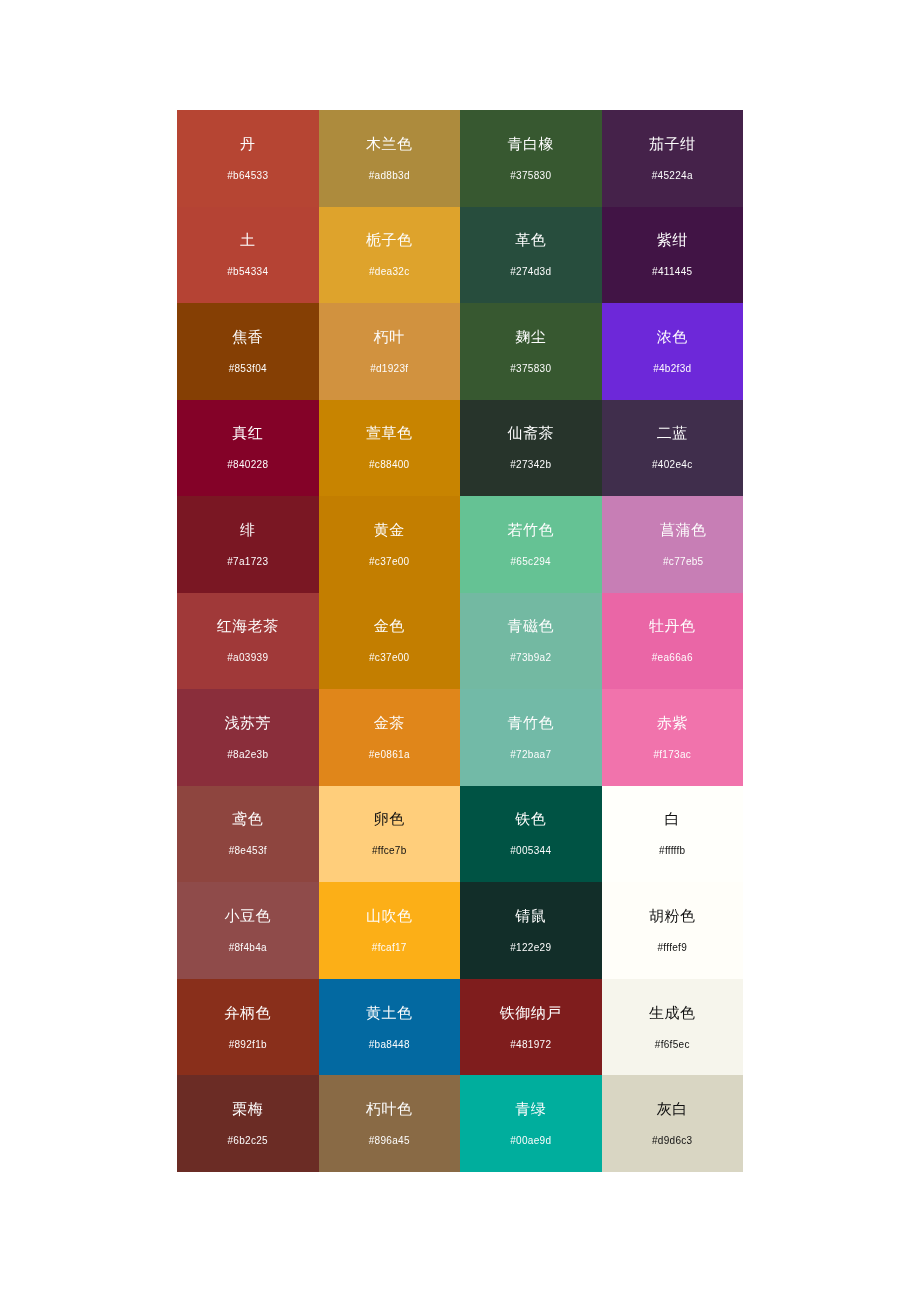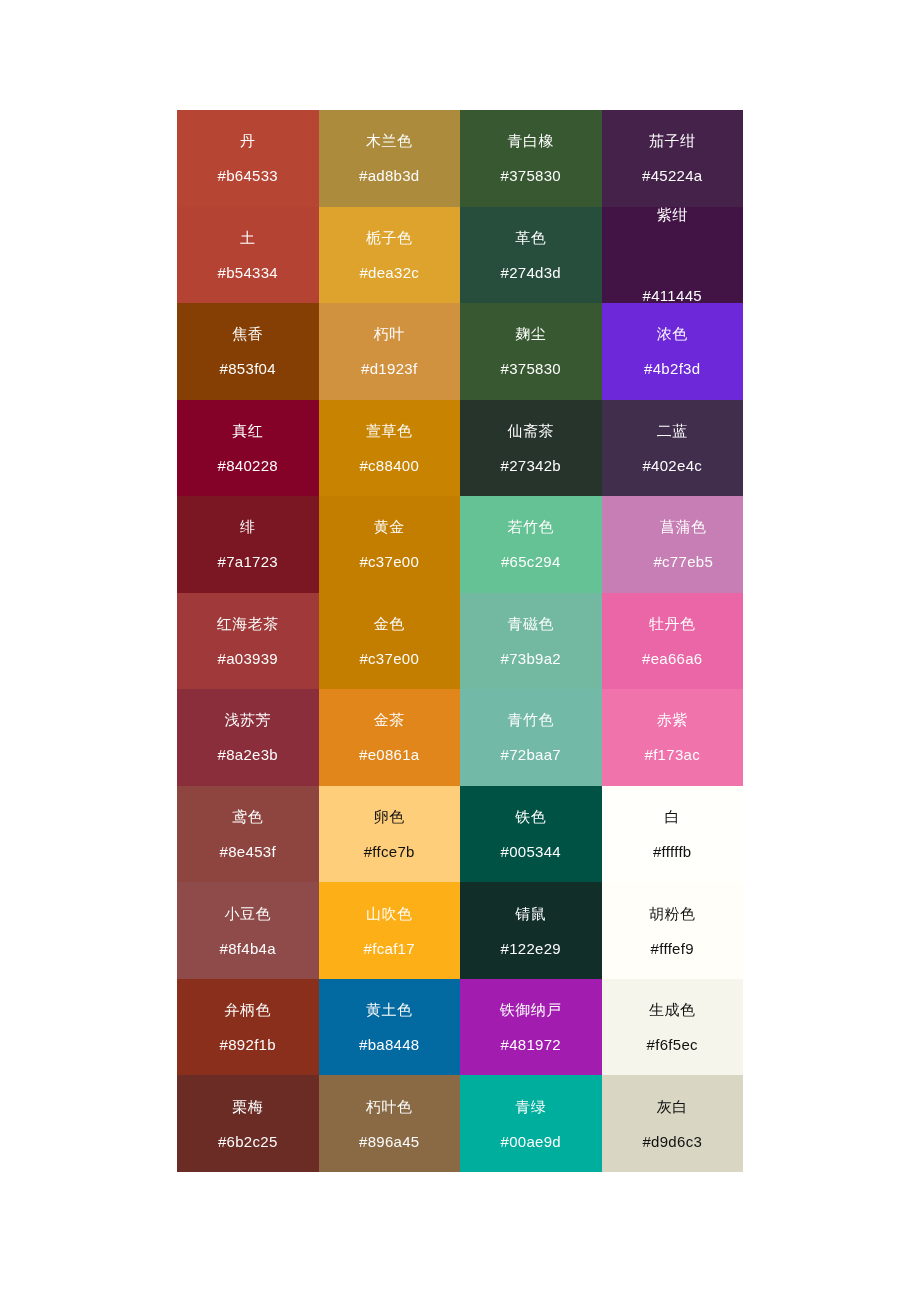--- a/index.html
+++ b/index.html
@@ -38,21 +38,21 @@
     overflow: hidden;
   }
   .swatch-name {
     font-size: 15px;
     line-height: 1;
     letter-spacing: 0.5px;
     margin-bottom: 20px;
     white-space: nowrap;
   }
   .swatch-hex {
-    font-size: 15px;
+    font-size: 10px;
     line-height: 1;
     letter-spacing: 0.3px;
     white-space: nowrap;
   }
   .swatch.light-text .swatch-name,
   .swatch.light-text .swatch-hex {
     color: #fdfdfd;
   }
   .swatch.dark-text .swatch-name,
   .swatch.dark-text .swatch-hex {
@@ -85,21 +85,21 @@
         <div class="swatch-hex">#b54334</div>
       </div>
       <div class="swatch light-text" style="background-color: rgb(222, 163, 44);">
         <div class="swatch-name">栀子色</div>
         <div class="swatch-hex">#dea32c</div>
       </div>
       <div class="swatch light-text" style="background-color: rgb(39, 77, 61);">
         <div class="swatch-name">革色</div>
         <div class="swatch-hex">#274d3d</div>
       </div>
-      <div class="swatch light-text" style="background-color: rgb(65, 20, 69); justify-content: space-between;">
+      <div class="swatch light-text" style="background-color: rgb(65, 20, 69);">
         <div class="swatch-name">紫绀</div>
         <div class="swatch-hex">#411445</div>
       </div>
       <div class="swatch light-text" style="background-color: rgb(133, 63, 4);">
         <div class="swatch-name">焦香</div>
         <div class="swatch-hex">#853f04</div>
       </div>
       <div class="swatch light-text" style="background-color: rgb(209, 146, 63);">
         <div class="swatch-name">朽叶</div>
         <div class="swatch-hex">#d1923f</div>
@@ -209,21 +209,21 @@
         <div class="swatch-hex">#fffef9</div>
       </div>
       <div class="swatch light-text" style="background-color: rgb(137, 47, 27);">
         <div class="swatch-name">弁柄色</div>
         <div class="swatch-hex">#892f1b</div>
       </div>
       <div class="swatch light-text" style="background-color: #0369a1;">
         <div class="swatch-name">黄土色</div>
         <div class="swatch-hex">#ba8448</div>
       </div>
-      <div class="swatch light-text" style="background-color: #a21caf; justify-content: center;">
+      <div class="swatch light-text" style="background-color: #7f1d1d; justify-content: center;">
         <div class="swatch-name">铁御纳戸</div>
         <div class="swatch-hex">#481972</div>
       </div>
       <div class="swatch dark-text" style="background-color: rgb(246, 245, 236);">
         <div class="swatch-name">生成色</div>
         <div class="swatch-hex">#f6f5ec</div>
       </div>
       <div class="swatch light-text" style="background-color: rgb(107, 44, 37);">
         <div class="swatch-name">栗梅</div>
         <div class="swatch-hex">#6b2c25</div>

